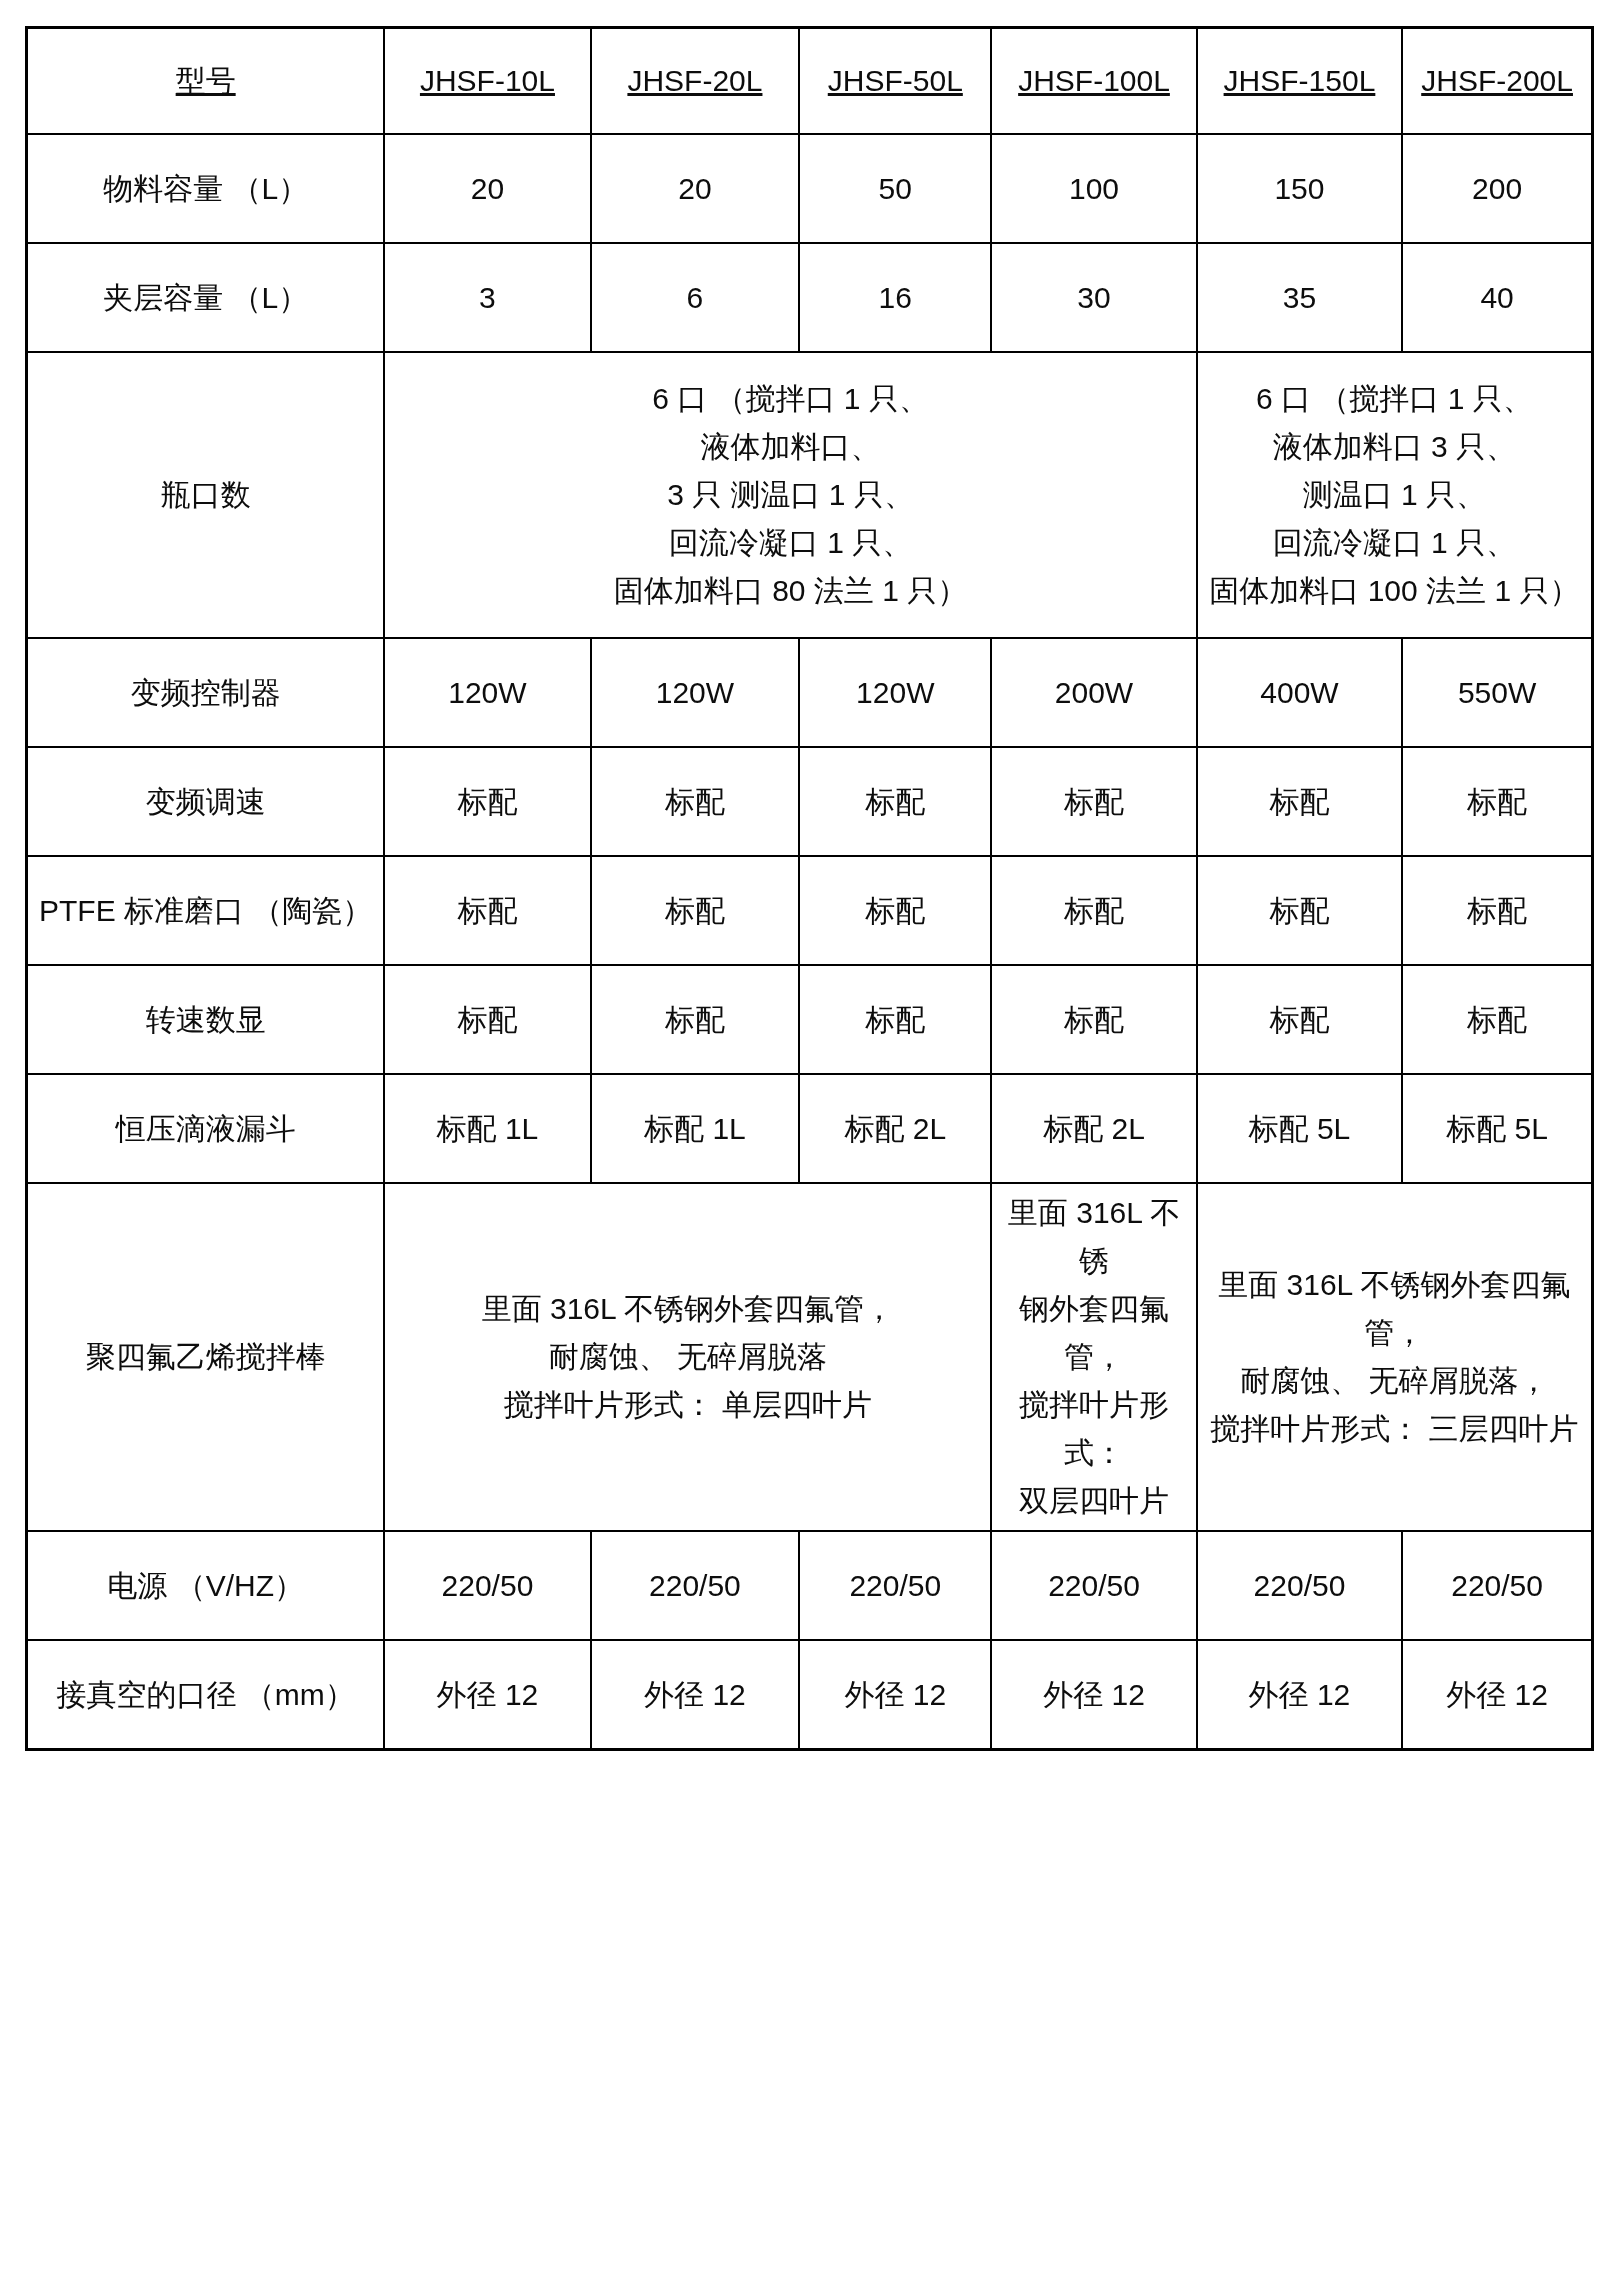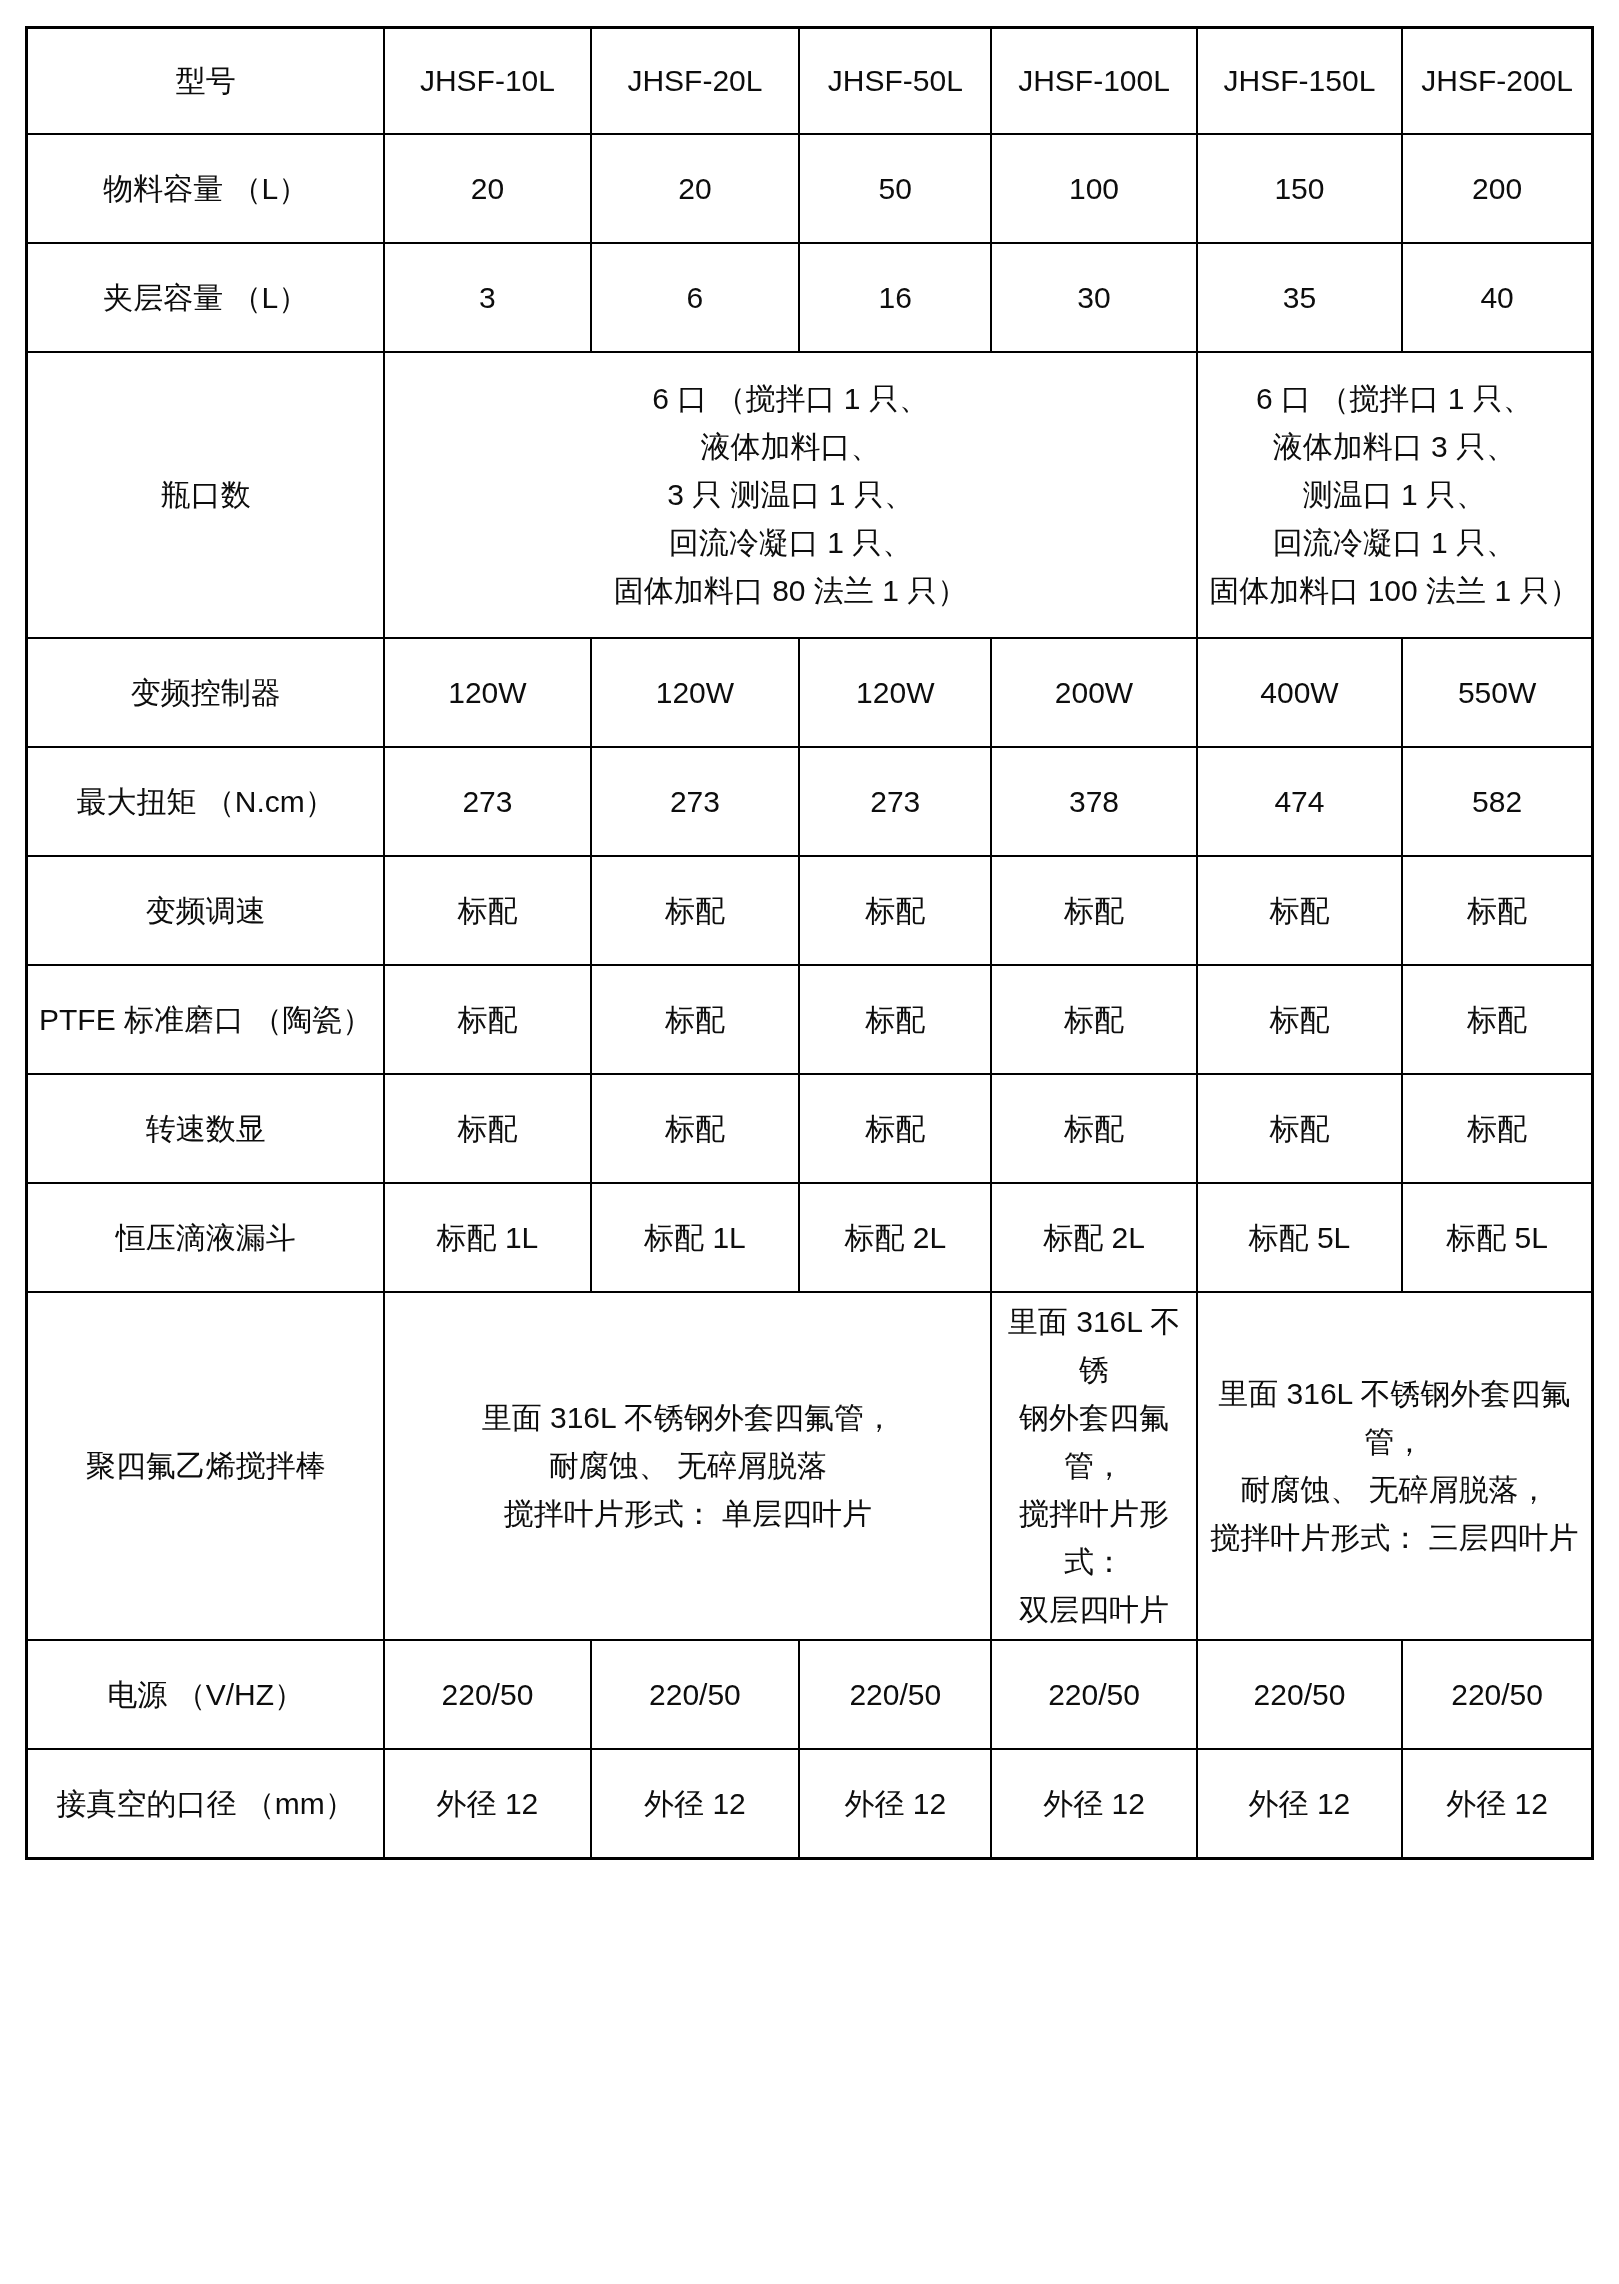--- a/index.html
+++ b/index.html
@@ -34,21 +34,21 @@
     vertical-align: middle;
     padding: 5px 5px;
     font-size: 30px;
     line-height: 1.6;
     white-space: pre-line;
     color: #0d0d0d;
     overflow: hidden;
     word-break: break-all;
   }
   
-  table.spec tr:nth-child(1) td { height: 94px; }   
+  table.spec tr:nth-child(1) td { height: 94px; text-decoration: underline; }   
   table.spec tr:nth-child(4) td { height: 274px; }   
   table.spec tr:nth-child(15) td { height: 213px; font-family: Liberation Serif, serif; }  
   table.spec tr:nth-child(20) td { height: 100px; }  
 </style>
 </head>
 <body>
 
 <div class="page">
   <table class="spec">
     <colgroup>
@@ -102,29 +102,20 @@
 固体加料口 100 法兰 1 只）</td>
         </tr>
         <tr>
           <td>变频控制器</td>
           <td>120W</td>
           <td>120W</td>
           <td>120W</td>
           <td>200W</td>
           <td>400W</td>
           <td>550W</td>
-        </tr>
-        <tr>
-          <td>最大扭矩 （N.cm）</td>
-          <td>273</td>
-          <td>273</td>
-          <td>273</td>
-          <td>378</td>
-          <td>474</td>
-          <td>582</td>
         </tr>
         <tr>
           <td>变频调速</td>
           <td>标配</td>
           <td>标配</td>
           <td>标配</td>
           <td>标配</td>
           <td>标配</td>
           <td>标配</td>
         </tr>

